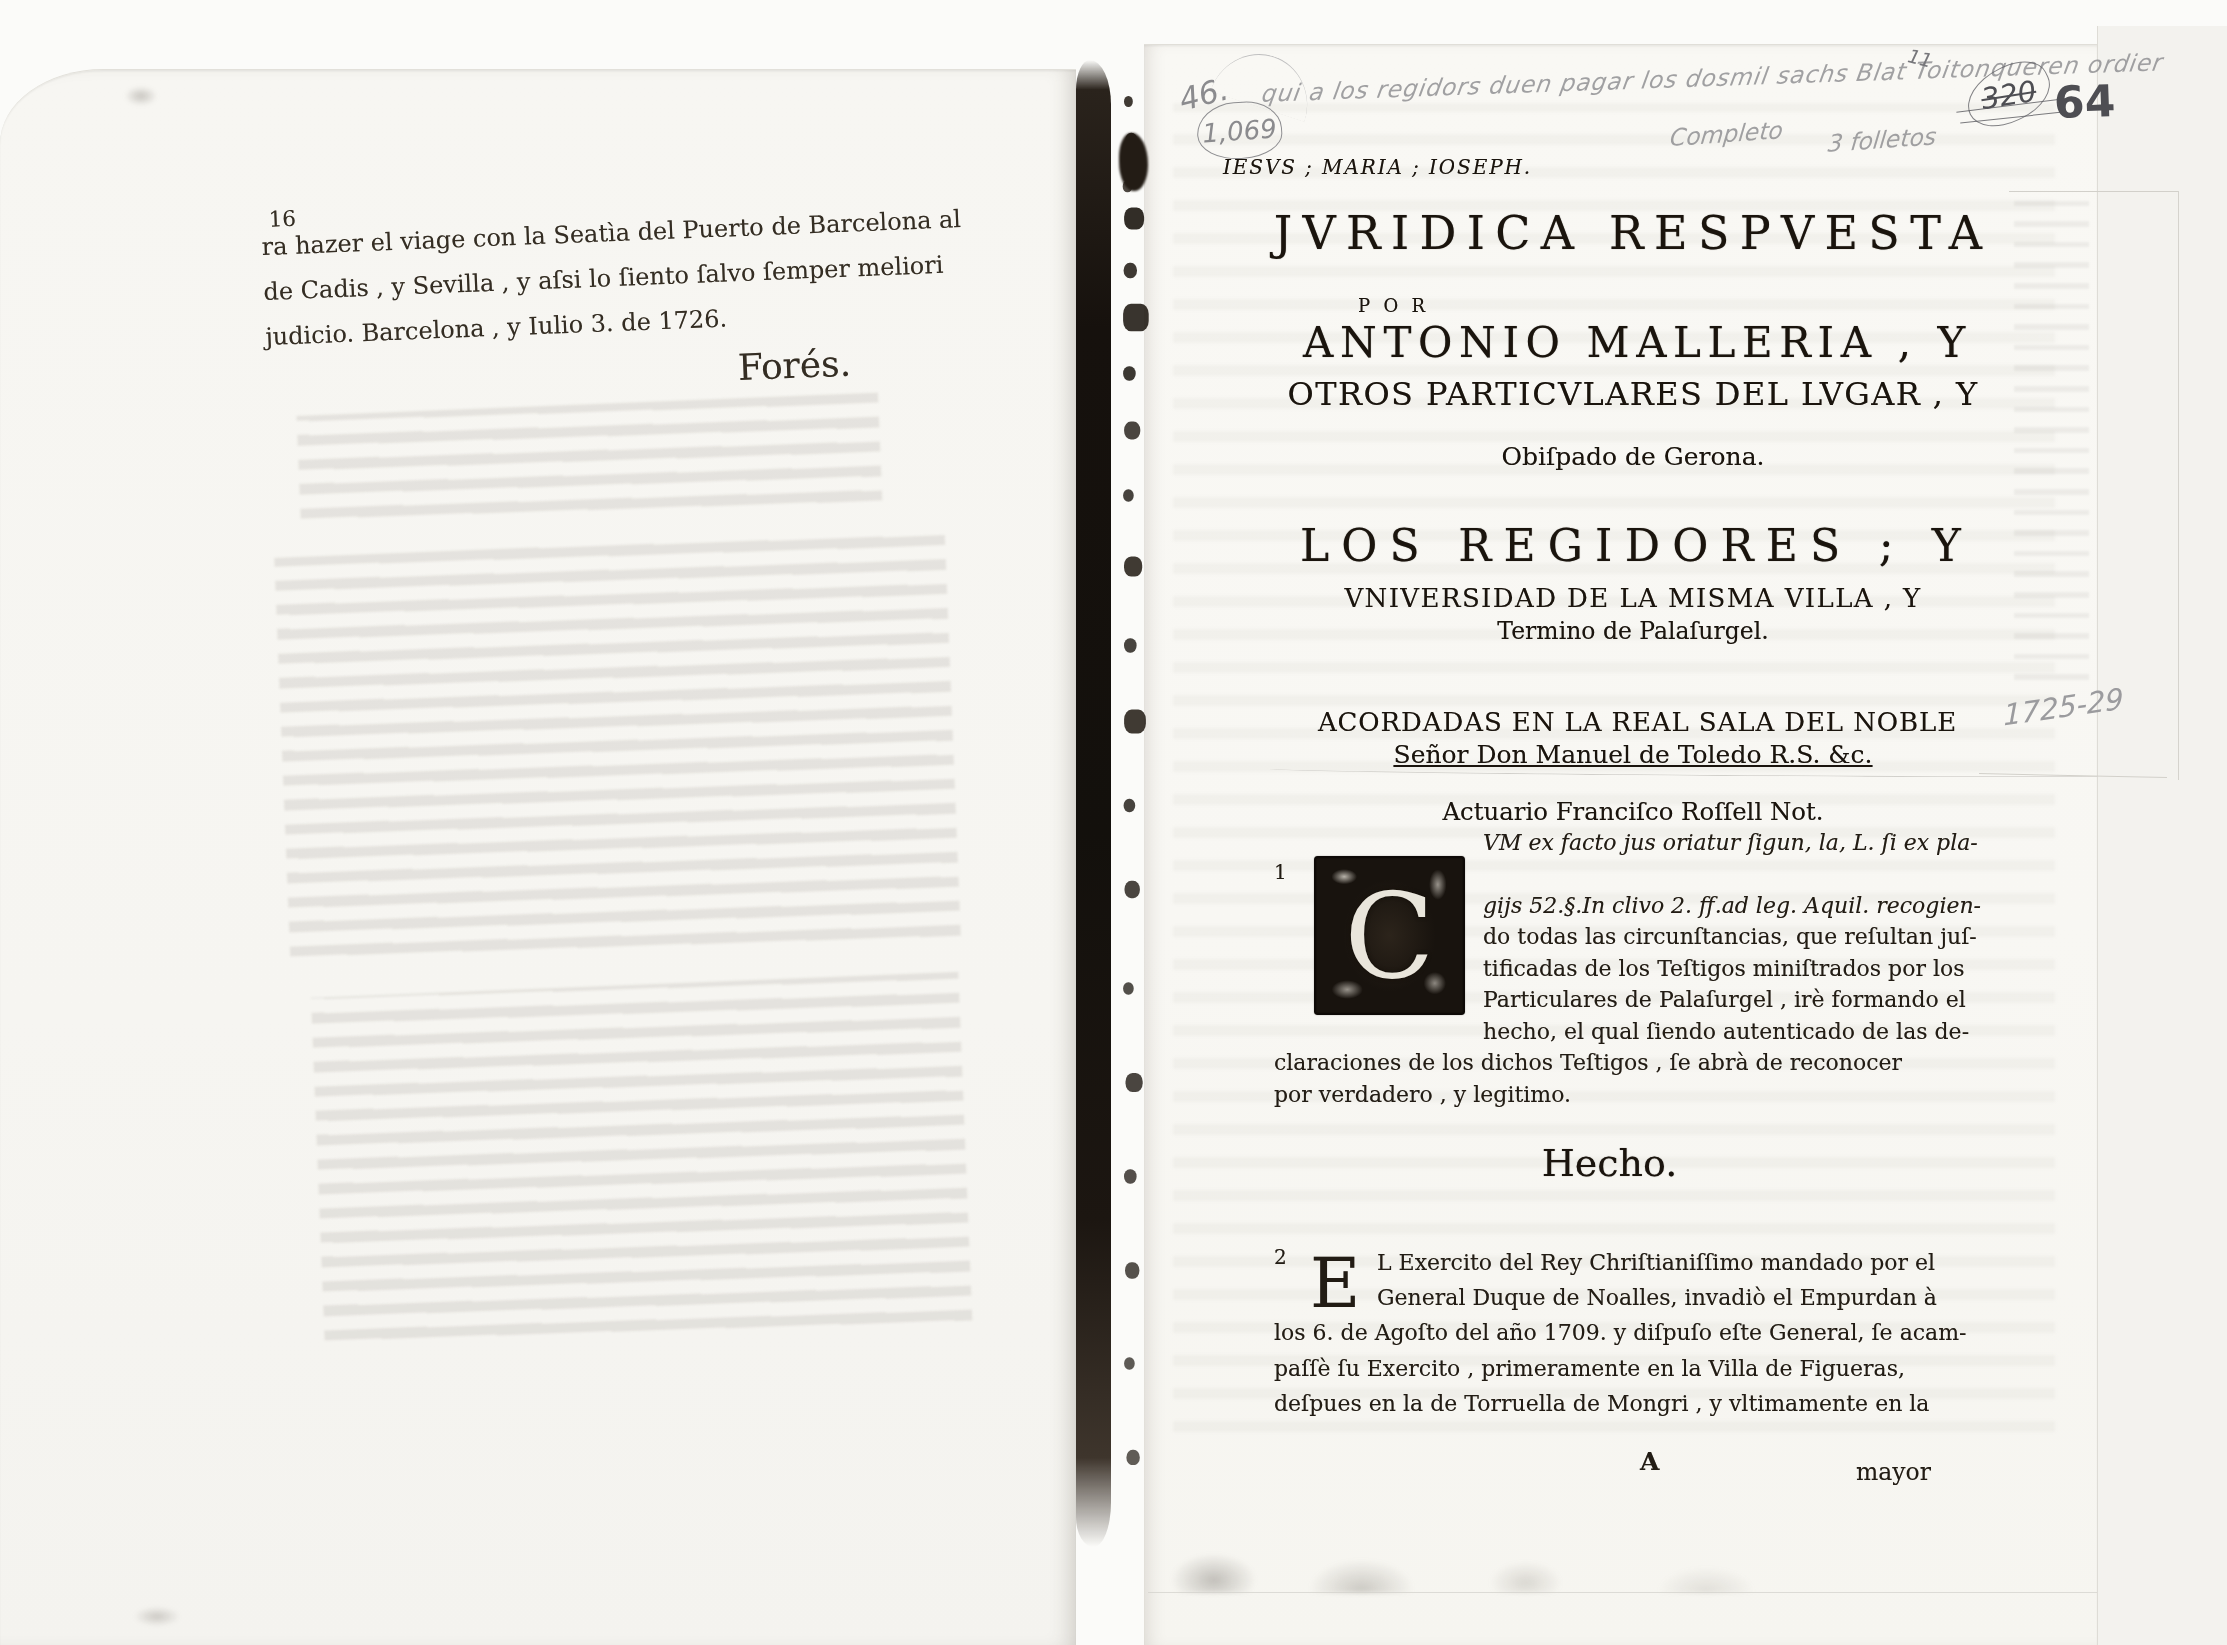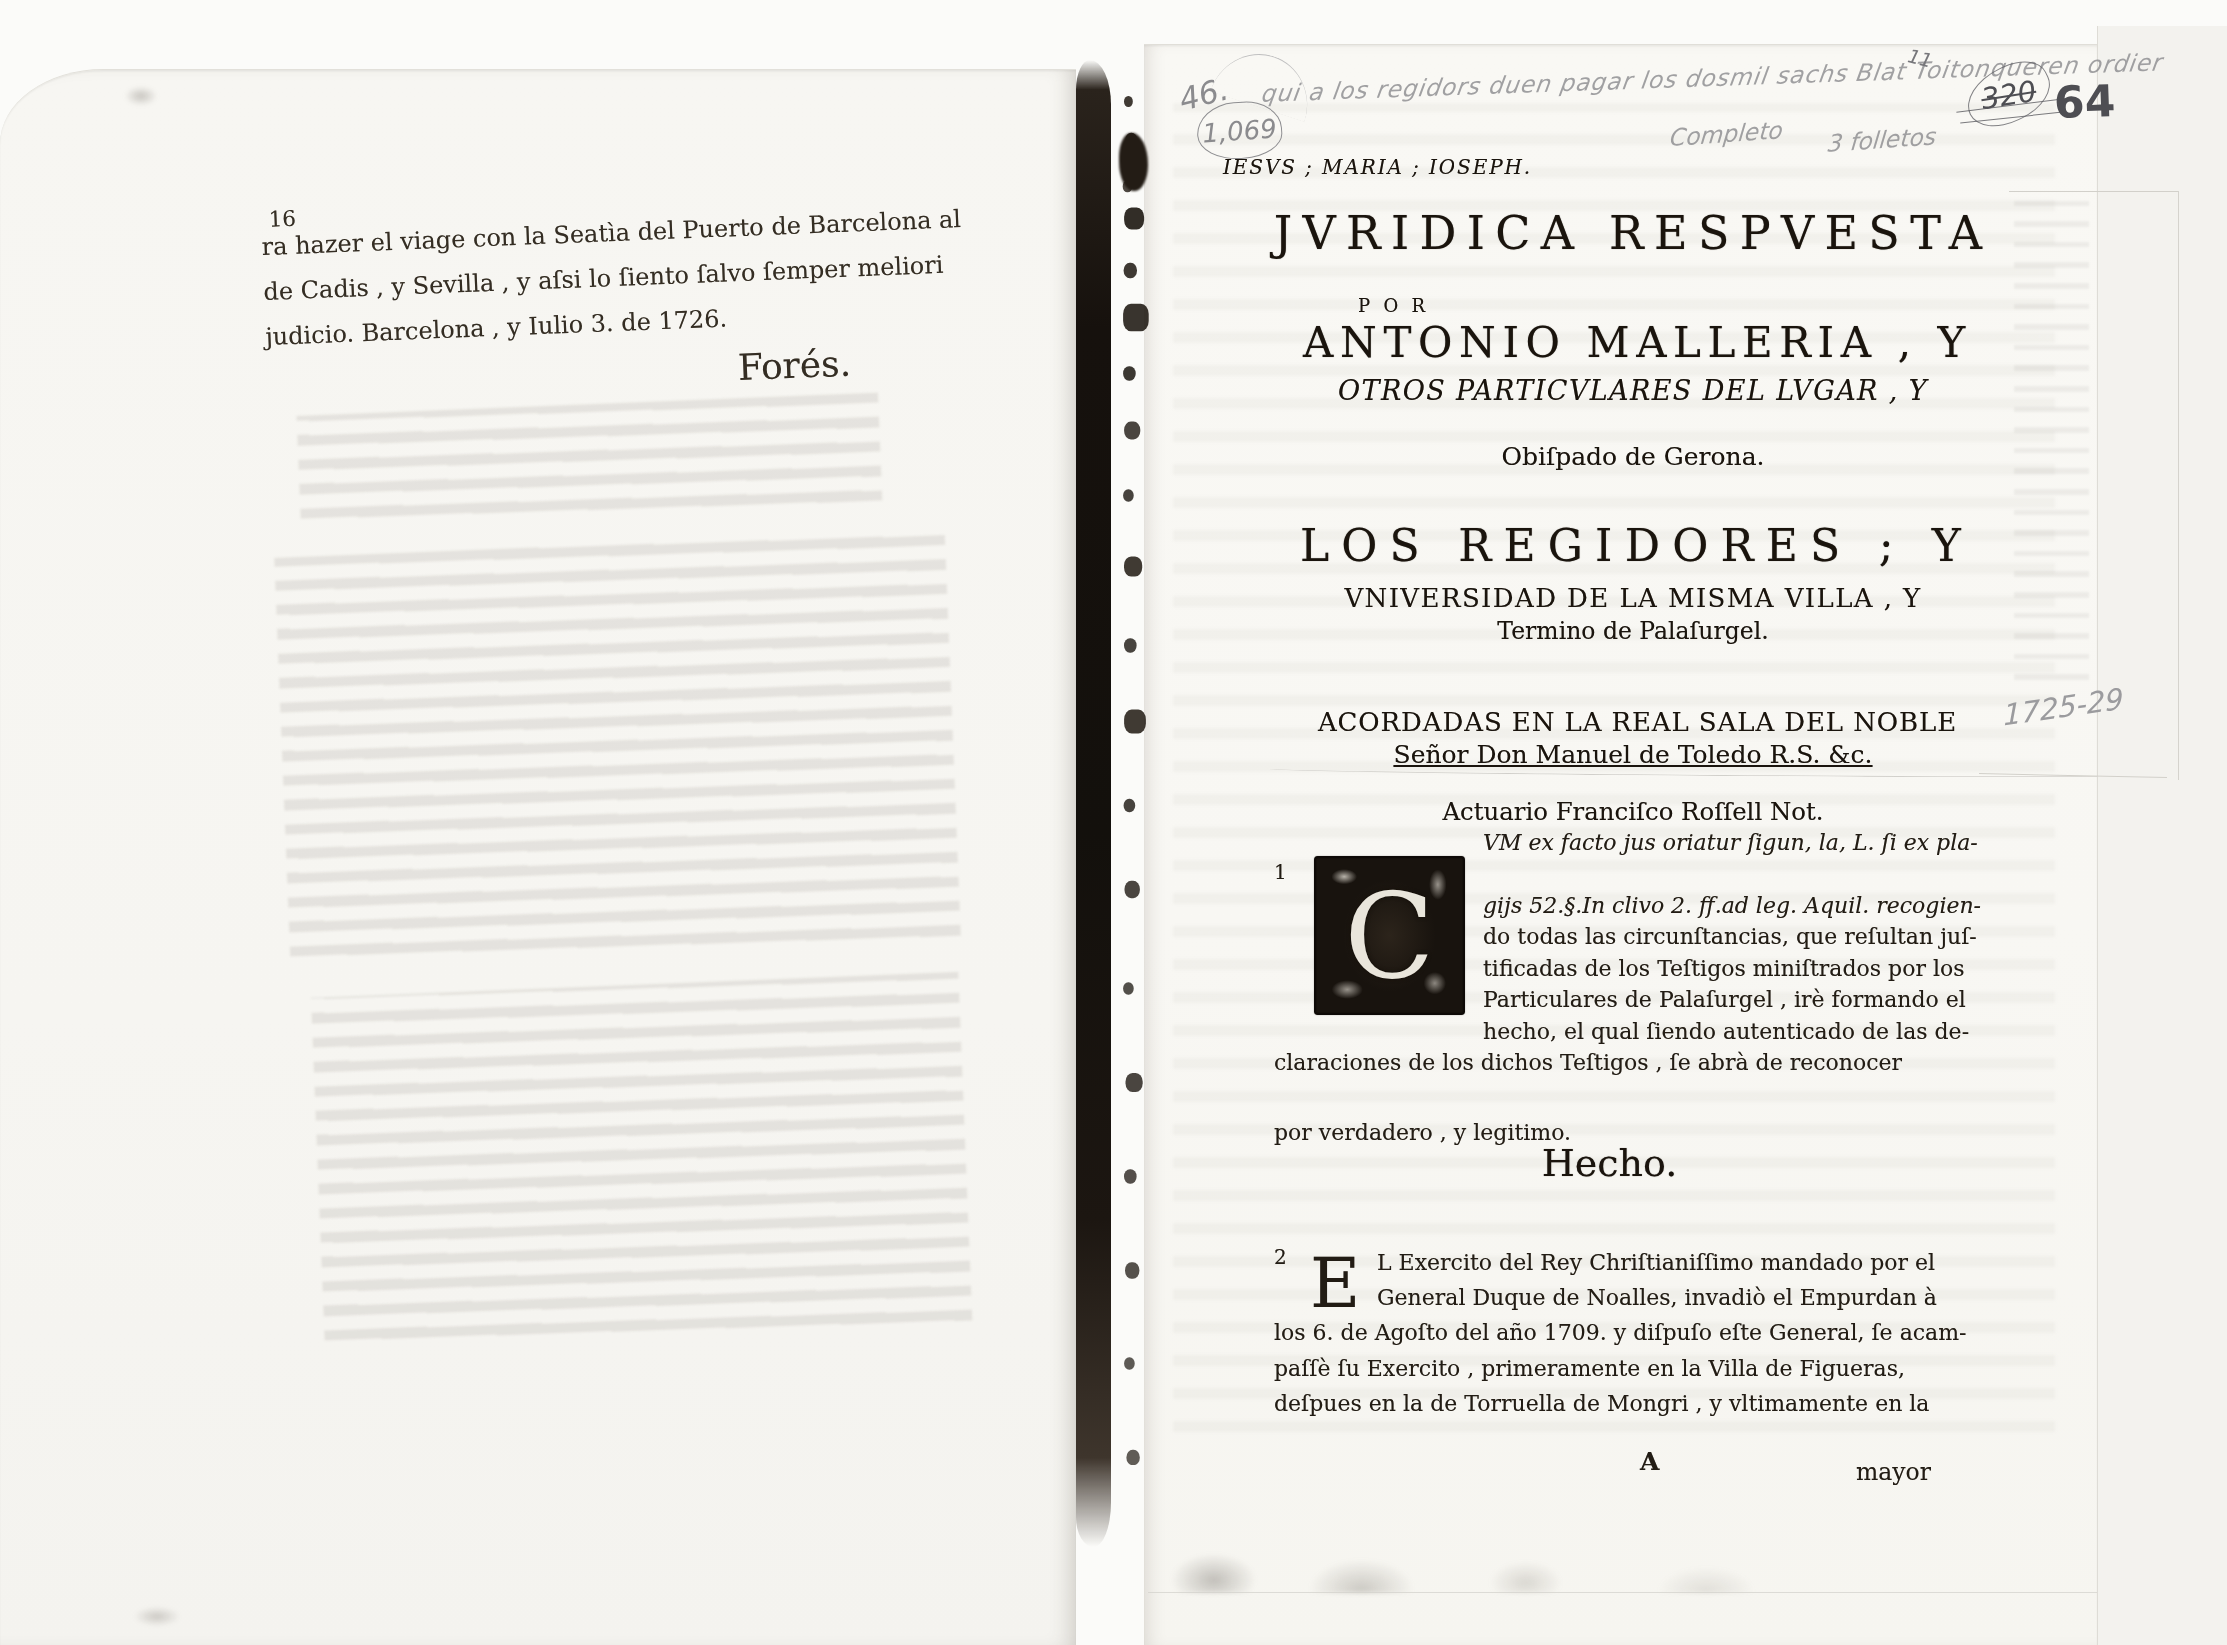--- a/index.html
+++ b/index.html
@@ -102,41 +102,41 @@
   <div class="abs blotch"></div>
 
   <div class="abs page-right"></div>
   <div class="abs bleed-light" style="left:1173px;top:103px;width:882px;height:1351px;"></div>
   <div class="abs margin-col" style="left:2014px;top:197px;width:75px;height:483px;"></div>
 
   <div class="abs pl it" style="left:1223px;width:253px;top:155px;font-size:20px;letter-spacing:1.9px;text-align:right;">IESVS ; MARIA ; IOSEPH.</div>
   <div class="abs pl heavy" style="left:1267px;width:732px;top:206px;font-size:46px;letter-spacing:10.3px;">JVRIDICA RESPVESTA</div>
   <div class="abs pl" style="left:1276px;width:235px;top:295px;font-size:18px;letter-spacing:3.8px;">P O R</div>
   <div class="abs pl heavy" style="left:1267px;width:741px;top:318px;font-size:42px;letter-spacing:6.6px;">ANTONIO MALLERIA , Y</div>
-  <div class="abs pl" style="left:1267px;width:732px;top:375px;font-size:27px;letter-spacing:1.4px;font-style:italic;">OTROS PARTICVLARES DEL LVGAR , Y</div>
+  <div class="abs pl" style="left:1267px;width:732px;top:375px;font-size:32px;letter-spacing:1.4px;">OTROS PARTICVLARES DEL LVGAR , Y</div>
   <div class="abs pl" style="left:1267px;width:732px;top:442px;font-size:25px;">Obiſpado de Gerona.</div>
   <div class="abs pl heavy" style="left:1267px;width:739px;top:520px;font-size:44px;letter-spacing:12.2px;">LOS REGIDORES ; Y</div>
   <div class="abs pl" style="left:1267px;width:732px;top:583px;font-size:26px;letter-spacing:1.4px;">VNIVERSIDAD DE LA MISMA VILLA , Y</div>
   <div class="abs pl" style="left:1267px;width:732px;top:617px;font-size:23.5px;">Termino de Palaſurgel.</div>
   <div class="abs pl" style="left:1267px;width:741px;top:707px;font-size:26px;letter-spacing:0.9px;">ACORDADAS EN LA REAL SALA DEL NOBLE</div>
   <div class="abs pl" style="left:1267px;width:732px;top:740px;font-size:25px;text-decoration:underline;">Señor Don Manuel de Toledo R.S. &amp;c.</div>
   <div class="abs pl" style="left:1267px;width:732px;top:797px;font-size:24.4px;">Actuario Franciſco Roſſell Not.</div>
 
   <div class="abs body-line" style="left:1274px;top:860px;font-size:20px;">1</div>
   <div class="abs initial-c">
     <span class="c-glyph">C</span>
   </div>
   <div class="abs body-line it" style="left:1483px;top:830px;font-size:22px;">VM ex facto jus oriatur ſigun, la, L. ſi ex pla-</div>
   <div class="abs body-line it" style="left:1483px;top:893px;font-size:22px;">gijs 52.§.In clivo 2. ff.ad leg. Aquil. recogien-</div>
   <div class="abs body-line" style="left:1483px;top:924px;font-size:22px;">do todas las circunſtancias, que reſultan juſ-</div>
   <div class="abs body-line" style="left:1483px;top:956px;font-size:22px;">tificadas de los Teſtigos miniſtrados por los</div>
   <div class="abs body-line" style="left:1483px;top:987px;font-size:22px;">Particulares de Palaſurgel , irè formando el</div>
   <div class="abs body-line" style="left:1483px;top:1019px;font-size:22px;">hecho, el qual ſiendo autenticado de las de-</div>
   <div class="abs body-line" style="left:1274px;top:1050px;font-size:22px;">claraciones de los dichos Teſtigos , ſe abrà de reconocer</div>
-  <div class="abs body-line" style="left:1274px;top:1120px;font-size:22px;">por verdadero , y legitimo.</div>
+  <div class="abs body-line" style="left:1274px;top:1082px;font-size:22px;">por verdadero , y legitimo.</div>
 
   <div class="abs pl heavy" style="left:1267px;width:685px;top:1141px;font-size:38px;">Hecho.</div>
 
   <div class="abs body-line" style="left:1274px;top:1245px;font-size:20px;">2</div>
   <div class="abs body-line heavy" style="left:1310px;top:1249px;font-size:69px;line-height:1;">E</div>
   <div class="abs body-line" style="left:1377px;top:1250px;font-size:22px;">L Exercito del Rey Chriſtianiſſimo mandado por el</div>
   <div class="abs body-line" style="left:1377px;top:1285px;font-size:22px;">General Duque de Noalles, invadiò el Empurdan à</div>
   <div class="abs body-line" style="left:1274px;top:1320px;font-size:22px;">los 6. de Agoſto del año 1709. y diſpuſo eſte General, ſe acam-</div>
   <div class="abs body-line" style="left:1274px;top:1356px;font-size:22px;">paſſè ſu Exercito , primeramente en la Villa de Figueras,</div>
   <div class="abs body-line" style="left:1274px;top:1391px;font-size:22px;">deſpues en la de Torruella de Mongri , y vltimamente en la</div>

